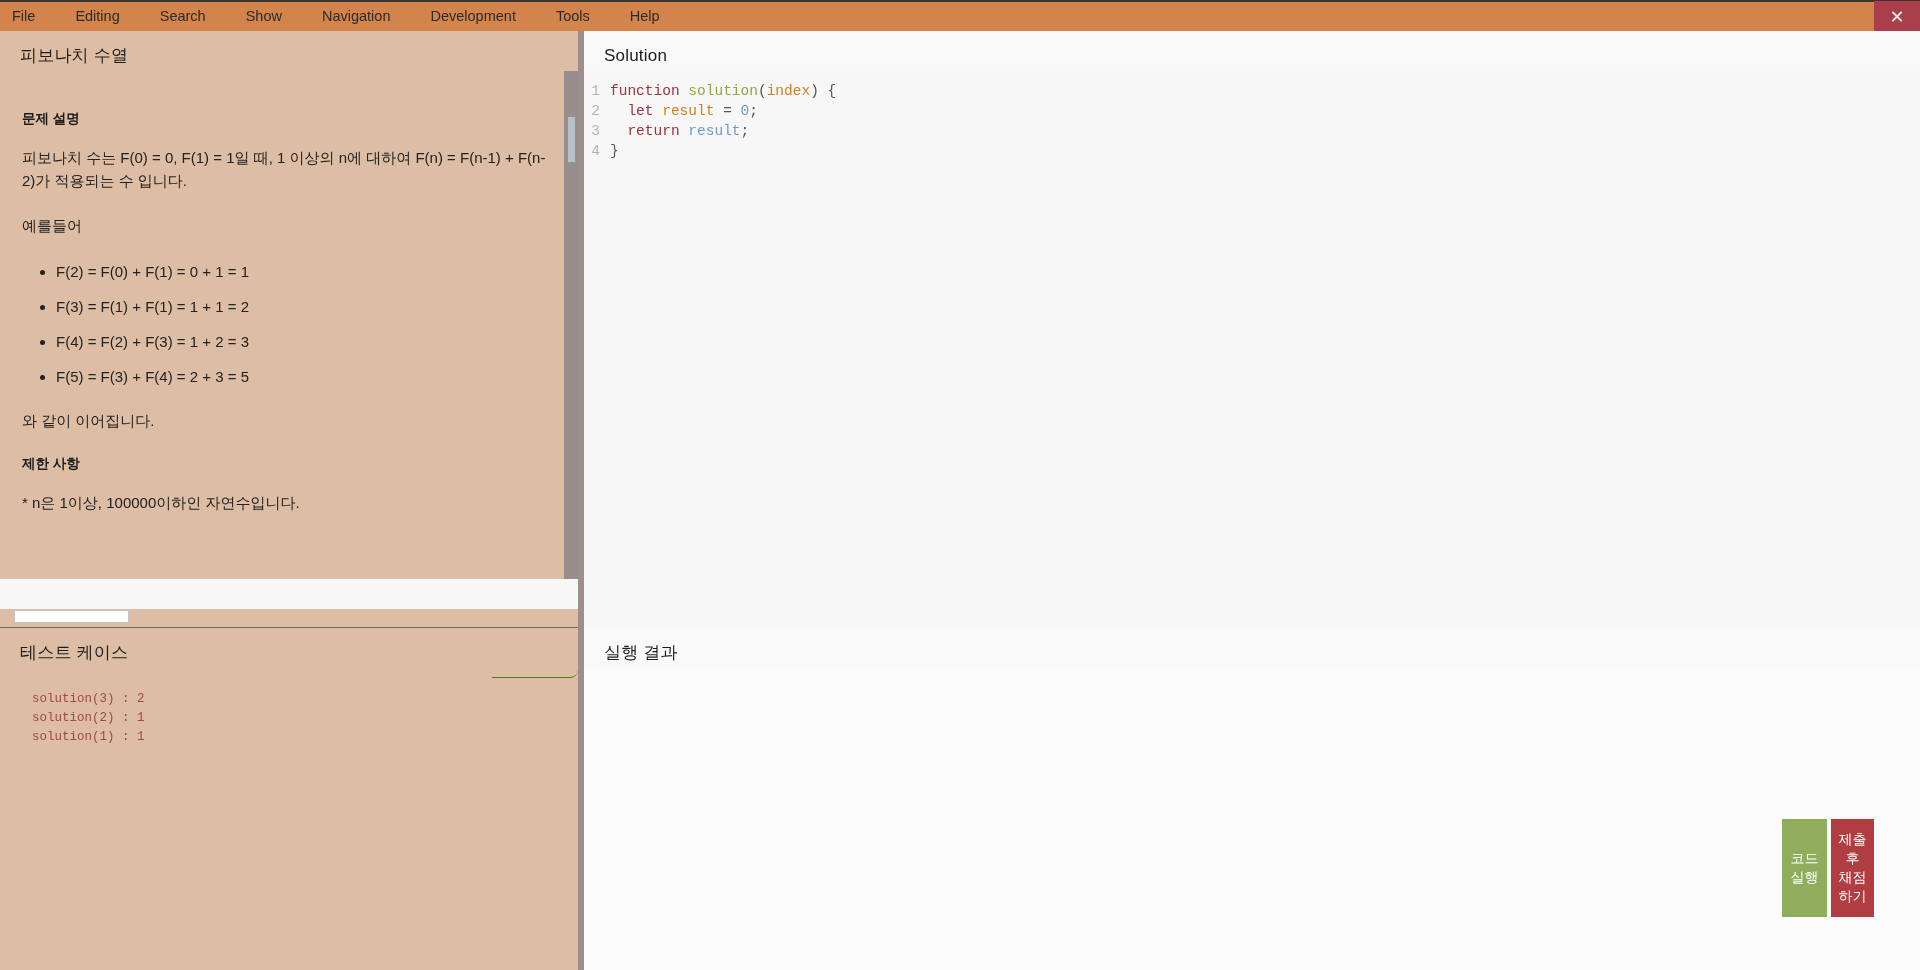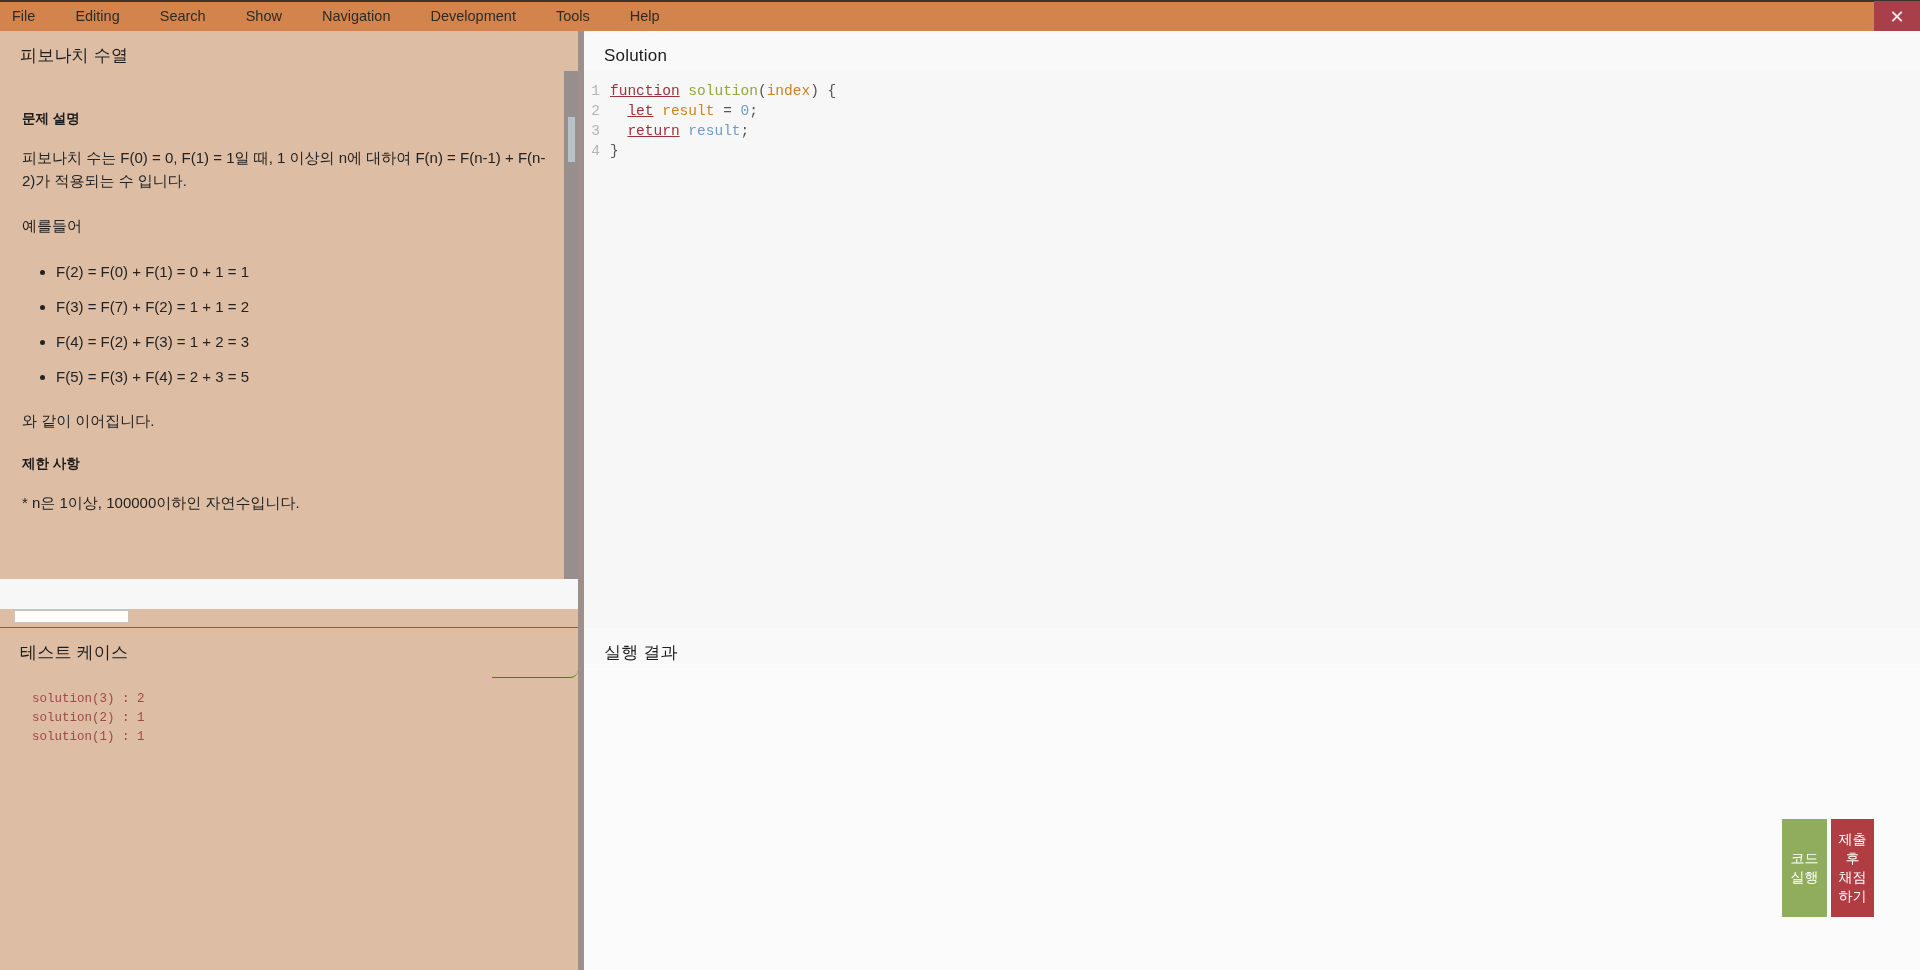--- a/index.html
+++ b/index.html
@@ -97,21 +97,21 @@
   }
   .codeline{
     display:flex; align-items:flex-start;
     font-family:"Liberation Mono","DejaVu Sans Mono",monospace;
     font-size:14.5px; line-height:20px; white-space:pre;
   }
   .gutter{
     width:26px; text-align:right; color:#b3b3b3; padding-right:10px;
     user-select:none; flex:0 0 auto;
   }
-  .ctok-kw{ color:#a0303a;text-decoration:underline; }
+  .ctok-kw{ color:#a0303a; }
   .ctok-fn{ color:#93a53e; }
   .ctok-param{ color:#d08020;font-family:Liberation Mono, monospace; }
   .ctok-var{ color:#d08020; }
   .ctok-varb{ color:#6f9bc4; }
   .ctok-num{ color:#6f9bc4; }
   .ctok-pl{ color:#555; }
 
   
   #pane-result{ left:584px; top:597px; width:1336px; height:342px; background:#f9f9f9; }
   #pane-result .pane-header{ background:#f9f9f9; border-bottom:1px solid #cfcfcf; }
@@ -162,21 +162,21 @@
       <span class="ptitle">피보나치 수열</span>
     </div>
 
     <div id="problem-body">
       <div id="problem-content">
         <h3>문제 설명</h3>
         <p>피보나치 수는 F(0) = 0, F(1) = 1일 때, 1 이상의 n에 대하여 F(n) = F(n-1) + F(n-2)가 적용되는 수 입니다.</p>
         <p>예를들어</p>
         <ul>
           <li>F(2) = F(0) + F(1) = 0 + 1 = 1</li>
-          <li>F(3) = F(7) + F(2) = 1 + 1 = 2</li>
+          <li>F(3) = F(1) + F(1) = 1 + 1 = 2</li>
           <li>F(4) = F(2) + F(3) = 1 + 2 = 3</li>
           <li>F(5) = F(3) + F(4) = 2 + 3 = 5</li>
         </ul>
         <p>와 같이 이어집니다.</p>
         <h3>제한 사항</h3>
         <p>* n은 1이상, 100000이하인 자연수입니다.</p>
 
       </div>
     </div>
 

